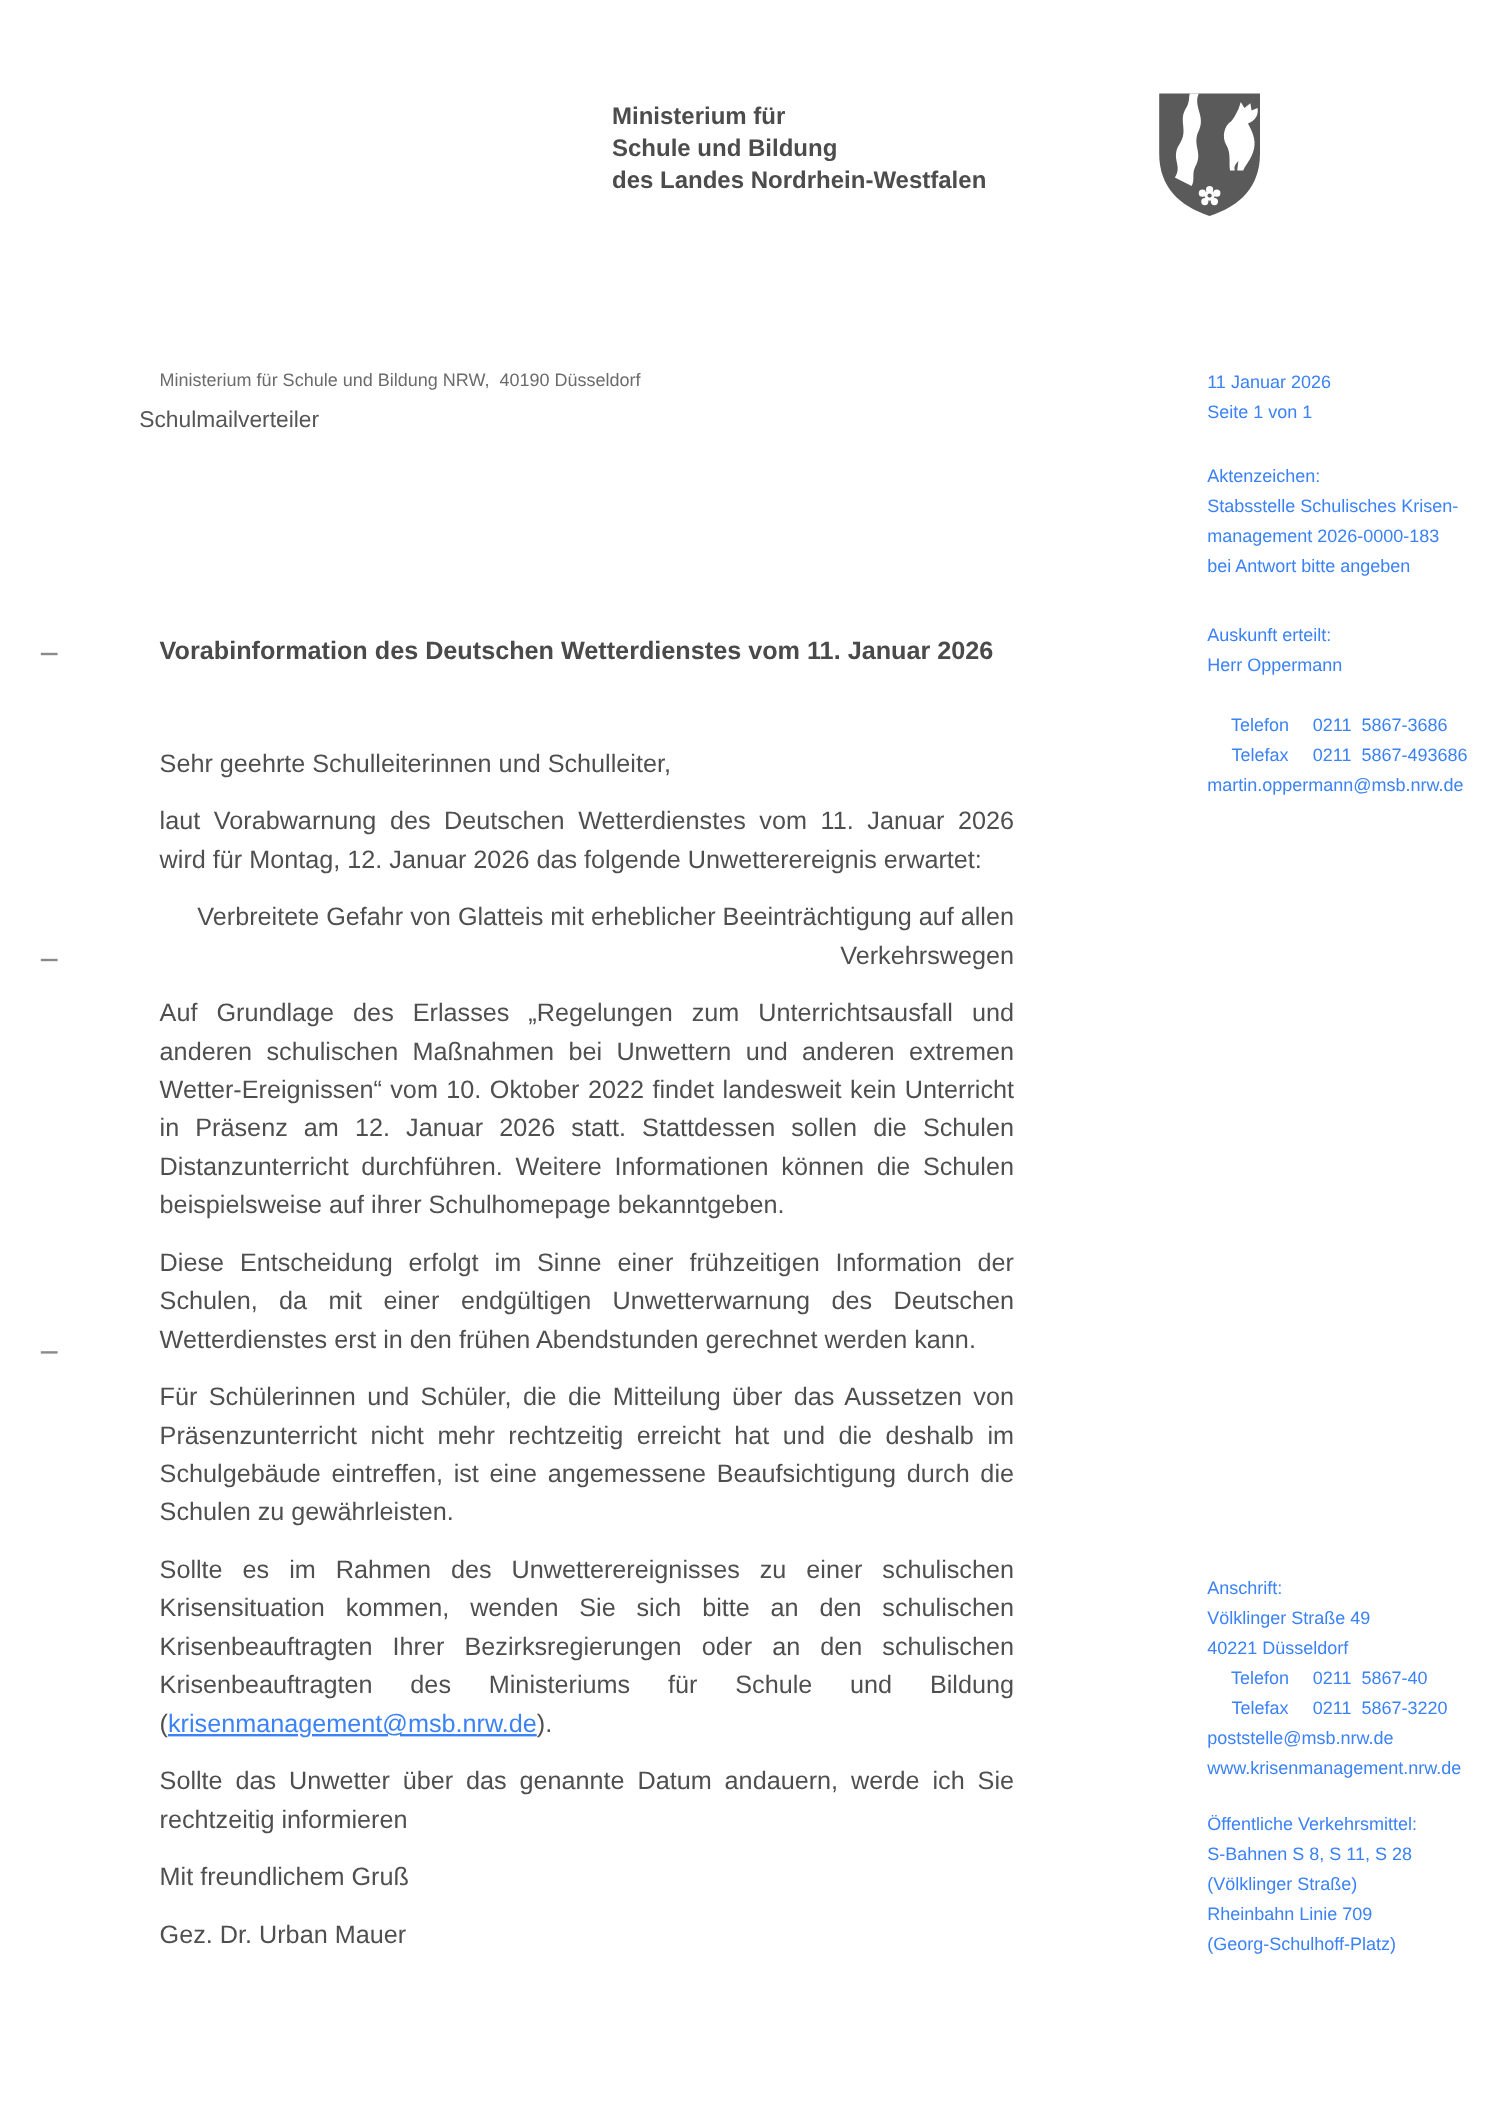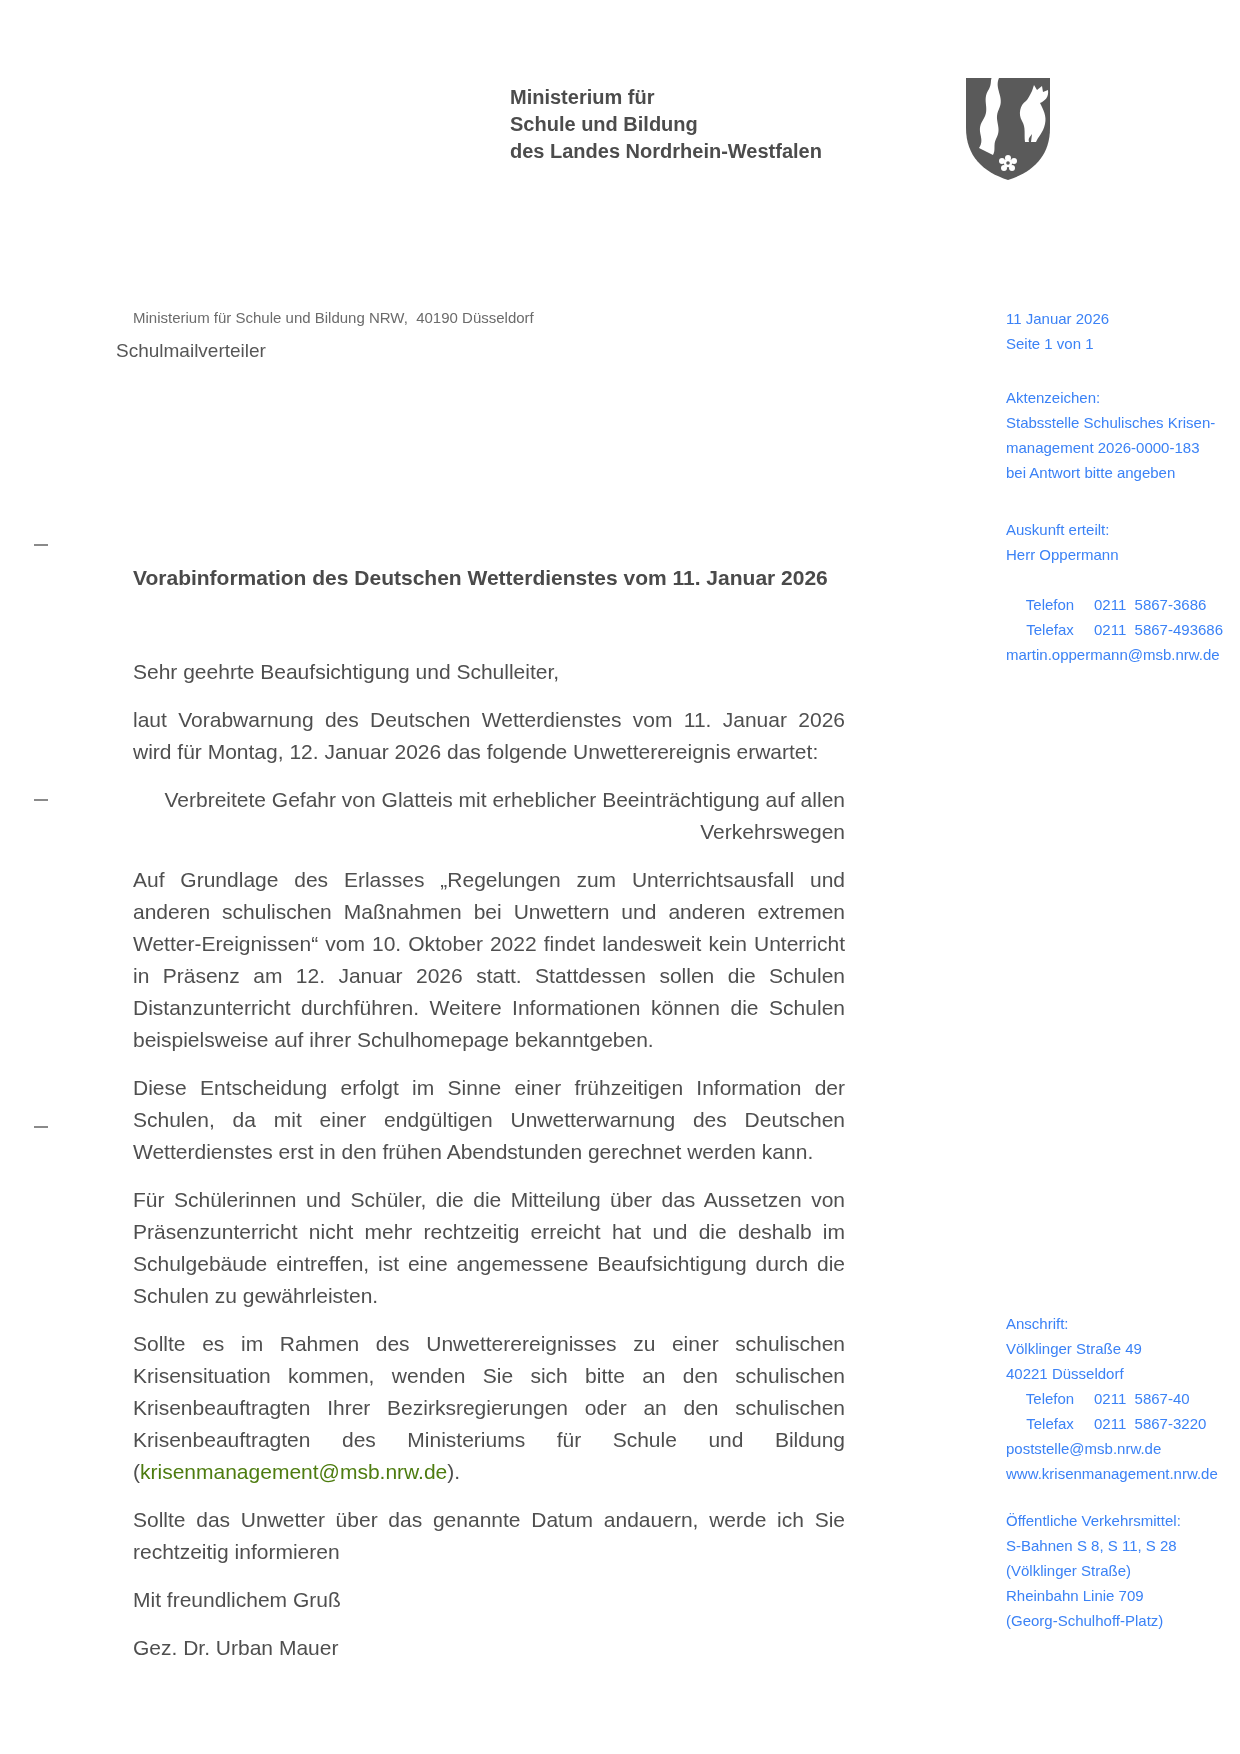--- a/index.html
+++ b/index.html
@@ -47,28 +47,28 @@
   .info-akte { top: 385px; }
   .info-auskunft { top: 517px; }
   .info-contact { top: 592px; }
   .info-anschrift { top: 1311px; }
   .info-verkehr { top: 1508px; }
   .tel-row { display: flex; }
   .tel-label { width: 88px; flex: 0 0 88px; text-align: center; }
 
   
   .body-col {
-    position: absolute; left: 133px; top: 562px; width: 712px;
+    position: absolute; left: 133px; top: 527px; width: 712px;
     font-size: 21px; line-height: 32px; color: #4f4f4f;
   }
   .subject { font-size: 21px; font-weight: bold; margin: 0 0 62px 0; color: #4a4a4a; }
   .body-col p { margin: 0 0 16px 0; text-align: justify; hyphens: manual; -webkit-hyphens: manual; }
   .body-col p.greeting, .body-col p.closing, .body-col p.signature { text-align: left; }
   .body-col p.warning { text-align: right; }
-  .email-link { color: #4d7c0f; cursor: pointer; }
+  .email-link { color: #3b82f6; text-decoration: underline; cursor: pointer; }
 </style>
 </head>
 <body>
 
 <div class="page">
 
   <div class="header-text">
     <div>Ministerium für</div>
     <div>Schule und Bildung</div>
     <div>des Landes Nordrhein-Westfalen</div>
@@ -146,21 +146,21 @@
   <div class="info info-verkehr">
     <div>Öffentliche Verkehrsmittel:</div>
     <div>S-Bahnen S 8, S 11, S 28</div>
     <div>(Völklinger Straße)</div>
     <div>Rheinbahn Linie 709</div>
     <div>(Georg-Schulhoff-Platz)</div>
   </div>
 
   <div class="body-col">
     <h1 class="subject">Vorabinformation des Deutschen Wetterdienstes vom 11. Januar 2026</h1>
-    <p class="greeting">Sehr geehrte Beaufsichtigung und Schulleiter,</p>
+    <p class="greeting">Sehr geehrte Schulleiterinnen und Schulleiter,</p>
     <p>laut Vorabwarnung des Deutschen Wetterdienstes vom 11. Januar 2026 wird für Montag, 12. Januar 2026 das folgende Unwetterereignis erwartet:</p>
     <p class="warning">Verbreitete Gefahr von Glatteis mit erheblicher Beeinträchtigung auf allen Ver­kehrswegen</p>
     <p>Auf Grundlage des Erlasses „Regelungen zum Unterrichtsausfall und anderen schulischen Maßnahmen bei Unwettern und anderen extremen Wetter-Ereig­nissen“ vom 10. Oktober 2022 findet landesweit kein Unterricht in Präsenz am 12. Januar 2026 statt. Stattdessen sollen die Schulen Distanzunterricht durch­führen. Weitere Informationen können die Schulen beispielsweise auf ihrer Schulhomepage bekanntgeben.</p>
     <p>Diese Entscheidung erfolgt im Sinne einer frühzeitigen Information der Schulen, da mit einer endgültigen Unwetterwarnung des Deutschen Wetterdienstes erst in den frühen Abendstunden gerechnet werden kann.</p>
     <p>Für Schülerinnen und Schüler, die die Mitteilung über das Aussetzen von Prä­senzunterricht nicht mehr rechtzeitig erreicht hat und die deshalb im Schulge­bäude eintreffen, ist eine angemessene Beaufsichtigung durch die Schulen zu gewährleisten.</p>
     <p><span>Sollte es im Rahmen des Unwetterereignisses zu einer schulischen Krisensitu­ation kommen, wenden Sie sich bitte an den schulischen Krisenbeauftragten Ihrer Bezirksregierungen oder an den schulischen Krisenbeauftragten des Mi­nisteriums für Schule und Bildung (</span><a class="email-link">krisenmanagement@msb.nrw.de</a><span>).</span></p>
     <p>Sollte das Unwetter über das genannte Datum andauern, werde ich Sie recht­zeitig informieren</p>
     <p class="closing">Mit freundlichem Gruß</p>
     <p class="signature">Gez. Dr. Urban Mauer</p>
   </div>

